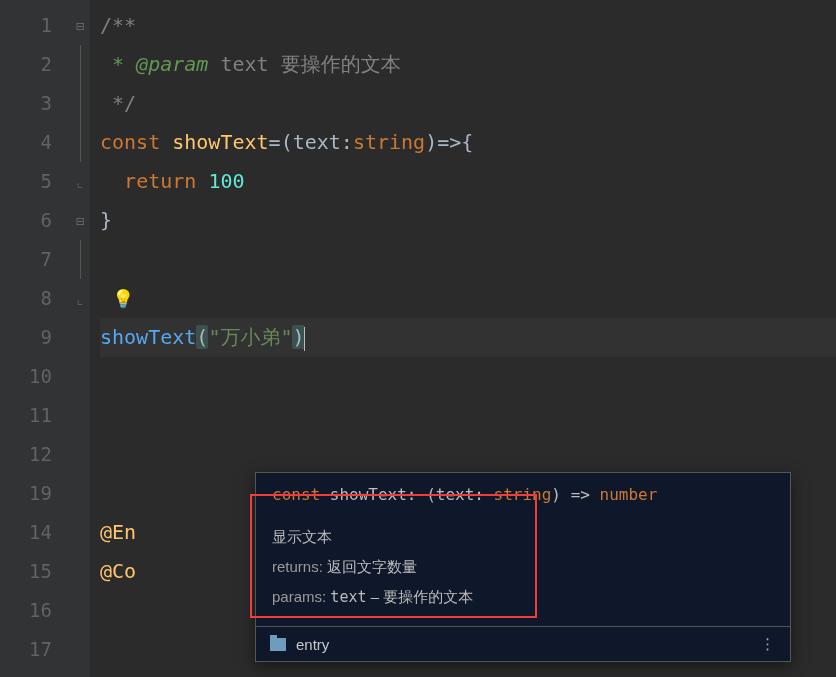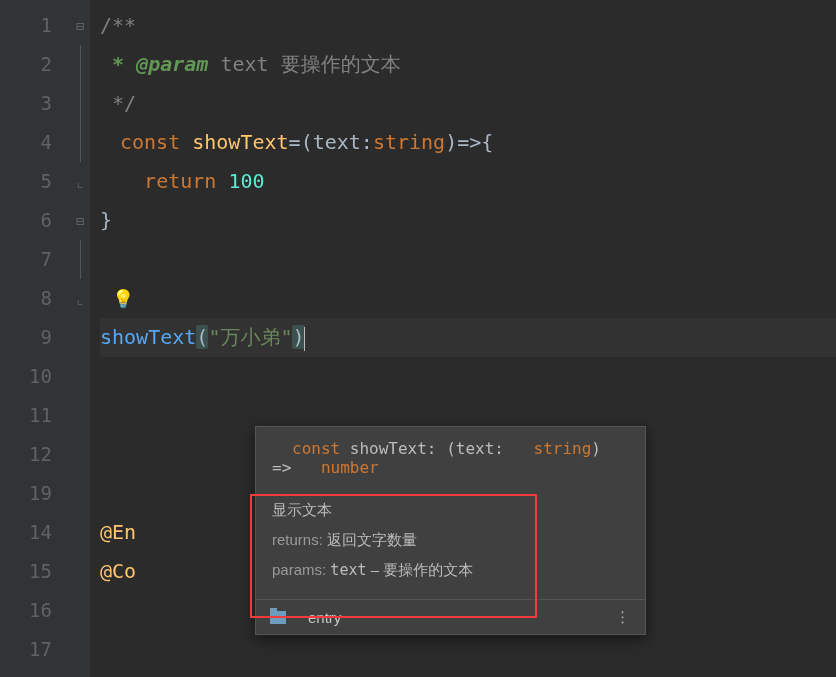--- a/index.html
+++ b/index.html
@@ -8,39 +8,39 @@
   .gutter { width:70px; background:#313335; color:#606366; text-align:right; padding-right:18px; padding-top:6px; user-select:none; }
   .gutter .ln { height:39px; line-height:39px; font-size:19px; }
   .foldcol { width:20px; background:#313335; padding-top:6px; }
   .foldcol .fc { height:39px; display:flex; align-items:center; justify-content:center; color:#606366; font-size:14px; }
   .foldcol .line-through { position:relative; }
   .foldcol .line-through::before { content:""; position:absolute; left:50%; top:0; bottom:0; width:1px; background:#555; }
   .code { flex:1; padding-top:6px; padding-left:10px; color:#a9b7c6; position:relative; }
   .code .row { height:39px; line-height:39px; white-space:pre; font-size:20px; }
   .row.current { background:#323232; }
   .c-gray { color:#808080; }
-  .c-docgreen { color:#629755; font-style:italic;font-weight:bold; }
-  .c-key { color:#cc7832;margin-left:20px; }
+  .c-docgreen { color:#629755; font-style:italic; }
+  .c-key { color:#cc7832; }
   .c-fn { color:#ffc66d; }
   .c-param { color:#a9b7c6; }
   .c-type { color:#cc7832; }
   .c-num { color:#5eead4; }
   .c-str { color:#6a8759; }
   .c-call { color:#56a8f5; }
   .c-punc { color:#a9b7c6; }
   .c-yellow { color:#ffc66d; }
   .bulb { font-size:18px; }
   .paren-hl { background:#3b514d; border-radius:2px; }
   .cursor { display:inline-block; width:1px; height:24px; background:#bbb; vertical-align:middle; margin-left:-1px; }
   
-  .tooltip { position:absolute; left:165px; top:426px; width:391px; background:#404040; border:1px solid #555; box-shadow:0 4px 14px rgba(0,0,0,.5); font-size:16px; color:#bcbcbc; }
+  .tooltip { position:absolute; left:165px; top:472px; width:536px; background:#0f172a; border:1px solid #555; box-shadow:0 4px 14px rgba(0,0,0,.5); font-size:16px; color:#bcbcbc; }
   .tooltip .sig { padding:12px 16px 10px 16px; font-family:inherit; }
   .tooltip .doc { padding:8px 16px 14px 16px; line-height:2.0; color:#bcbcbc; font-family:"Microsoft YaHei","PingFang SC",sans-serif; font-size:15px; }
   .tooltip .doc .mono { font-family:"Consolas",monospace; }
-  .tooltip .foot { border-top:1px solid #555; padding:8px 14px; display:flex; align-items:center; gap:22px; color:#c7c7c7; font-family:"Microsoft YaHei",sans-serif; font-size:15px; }
+  .tooltip .foot { border-top:1px solid #555; padding:8px 14px; display:flex; align-items:center; gap:10px; color:#c7c7c7; font-family:"Microsoft YaHei",sans-serif; font-size:15px; }
   .tooltip .foot .more { margin-left:auto; color:#aaa; cursor:pointer; letter-spacing:1px; }
   .tooltip .folder-icon { width:16px; height:13px; background:#6e9cbe; position:relative; }
   .tooltip .folder-icon::before { content:""; position:absolute; width:7px; height:3px; background:#6e9cbe; top:-3px; left:0; }
   .redbox { position:absolute; left:160px; top:494px; width:287px; height:124px; border:2px solid #f23c3c; pointer-events:none; }
   .lbl-faint { color:#9a9a9a; }
 </style>
 </head>
 <body>
 
 <div class="editor">

